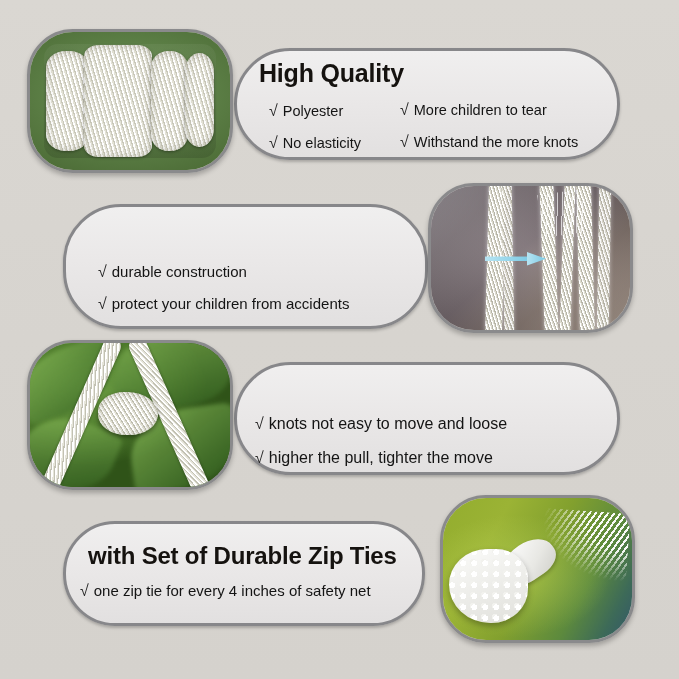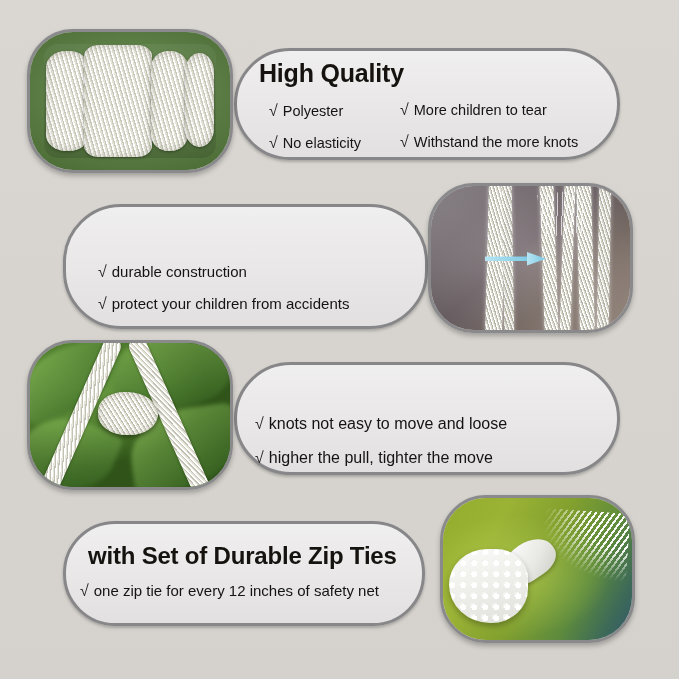--- a/index.html
+++ b/index.html
@@ -378,21 +378,21 @@
       <span class="chk">√</span>
       <span>higher the pull, tighter the move</span>
     </div>
   </div>
 
   <div class="panel text-panel" id="row4-text">
     <div class="panel-title" id="row4-title">with Set of Durable Zip Ties</div>
 
     <div class="bullet" id="r4-b1">
       <span class="chk">√</span>
-      <span>one zip tie for every 12 inches of safety net</span>
+      <span>one zip tie for every 4 inches of safety net</span>
     </div>
   </div>
 
   <div class="panel img-panel" id="row4-img">
     <div class="img-inner">
       <div class="ziptie-bg"></div>
       <div class="tie-fan"></div>
       <div class="tie-waist"></div>
       <div class="tie-heads"></div>
     </div>

